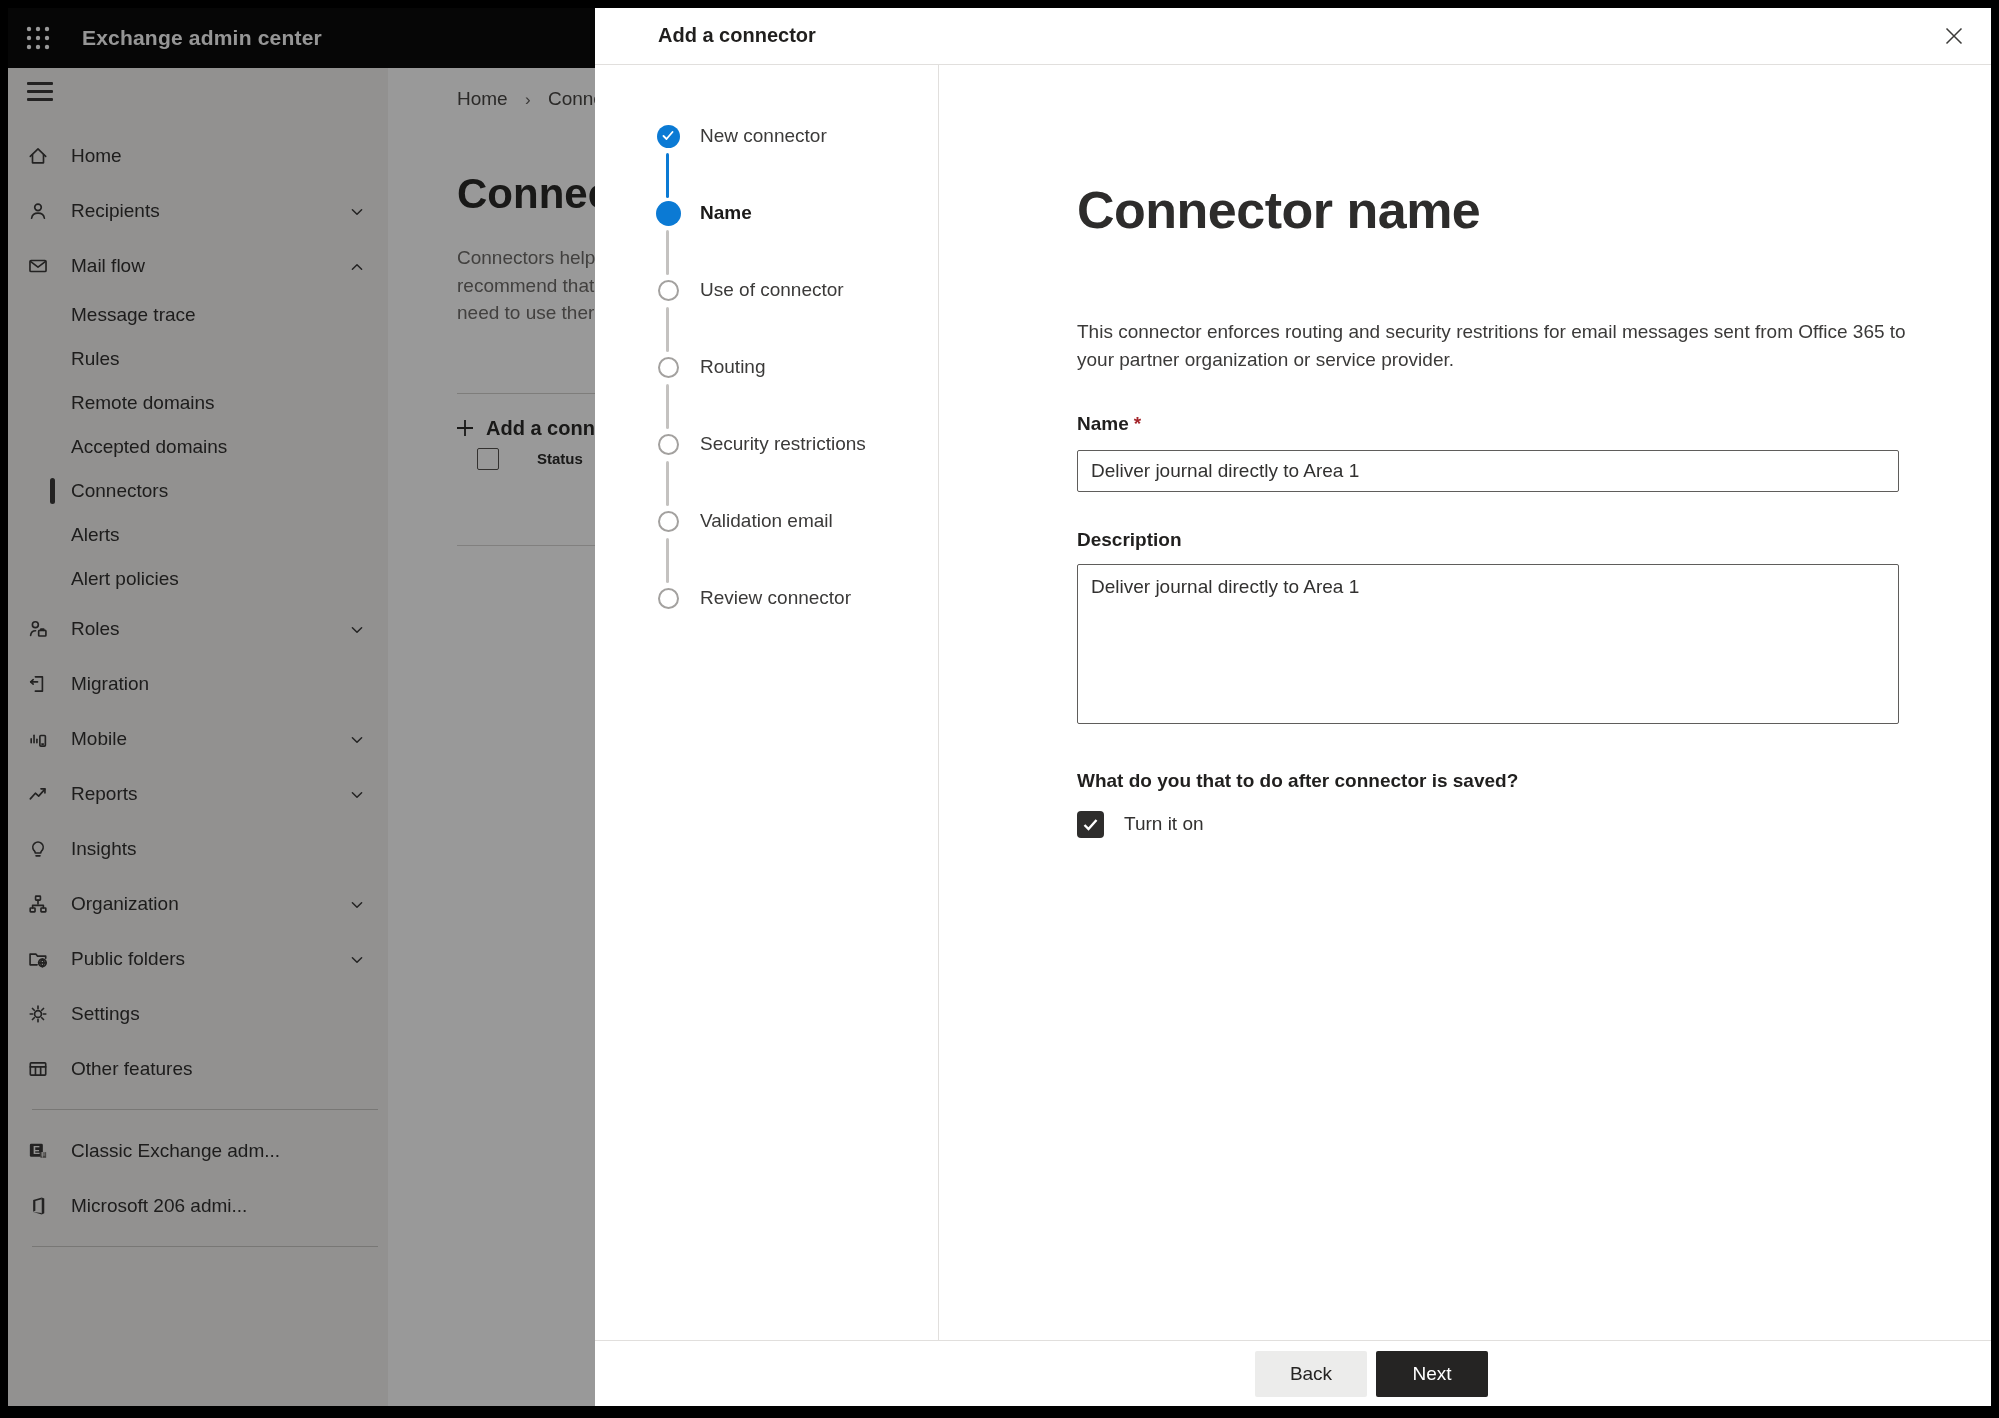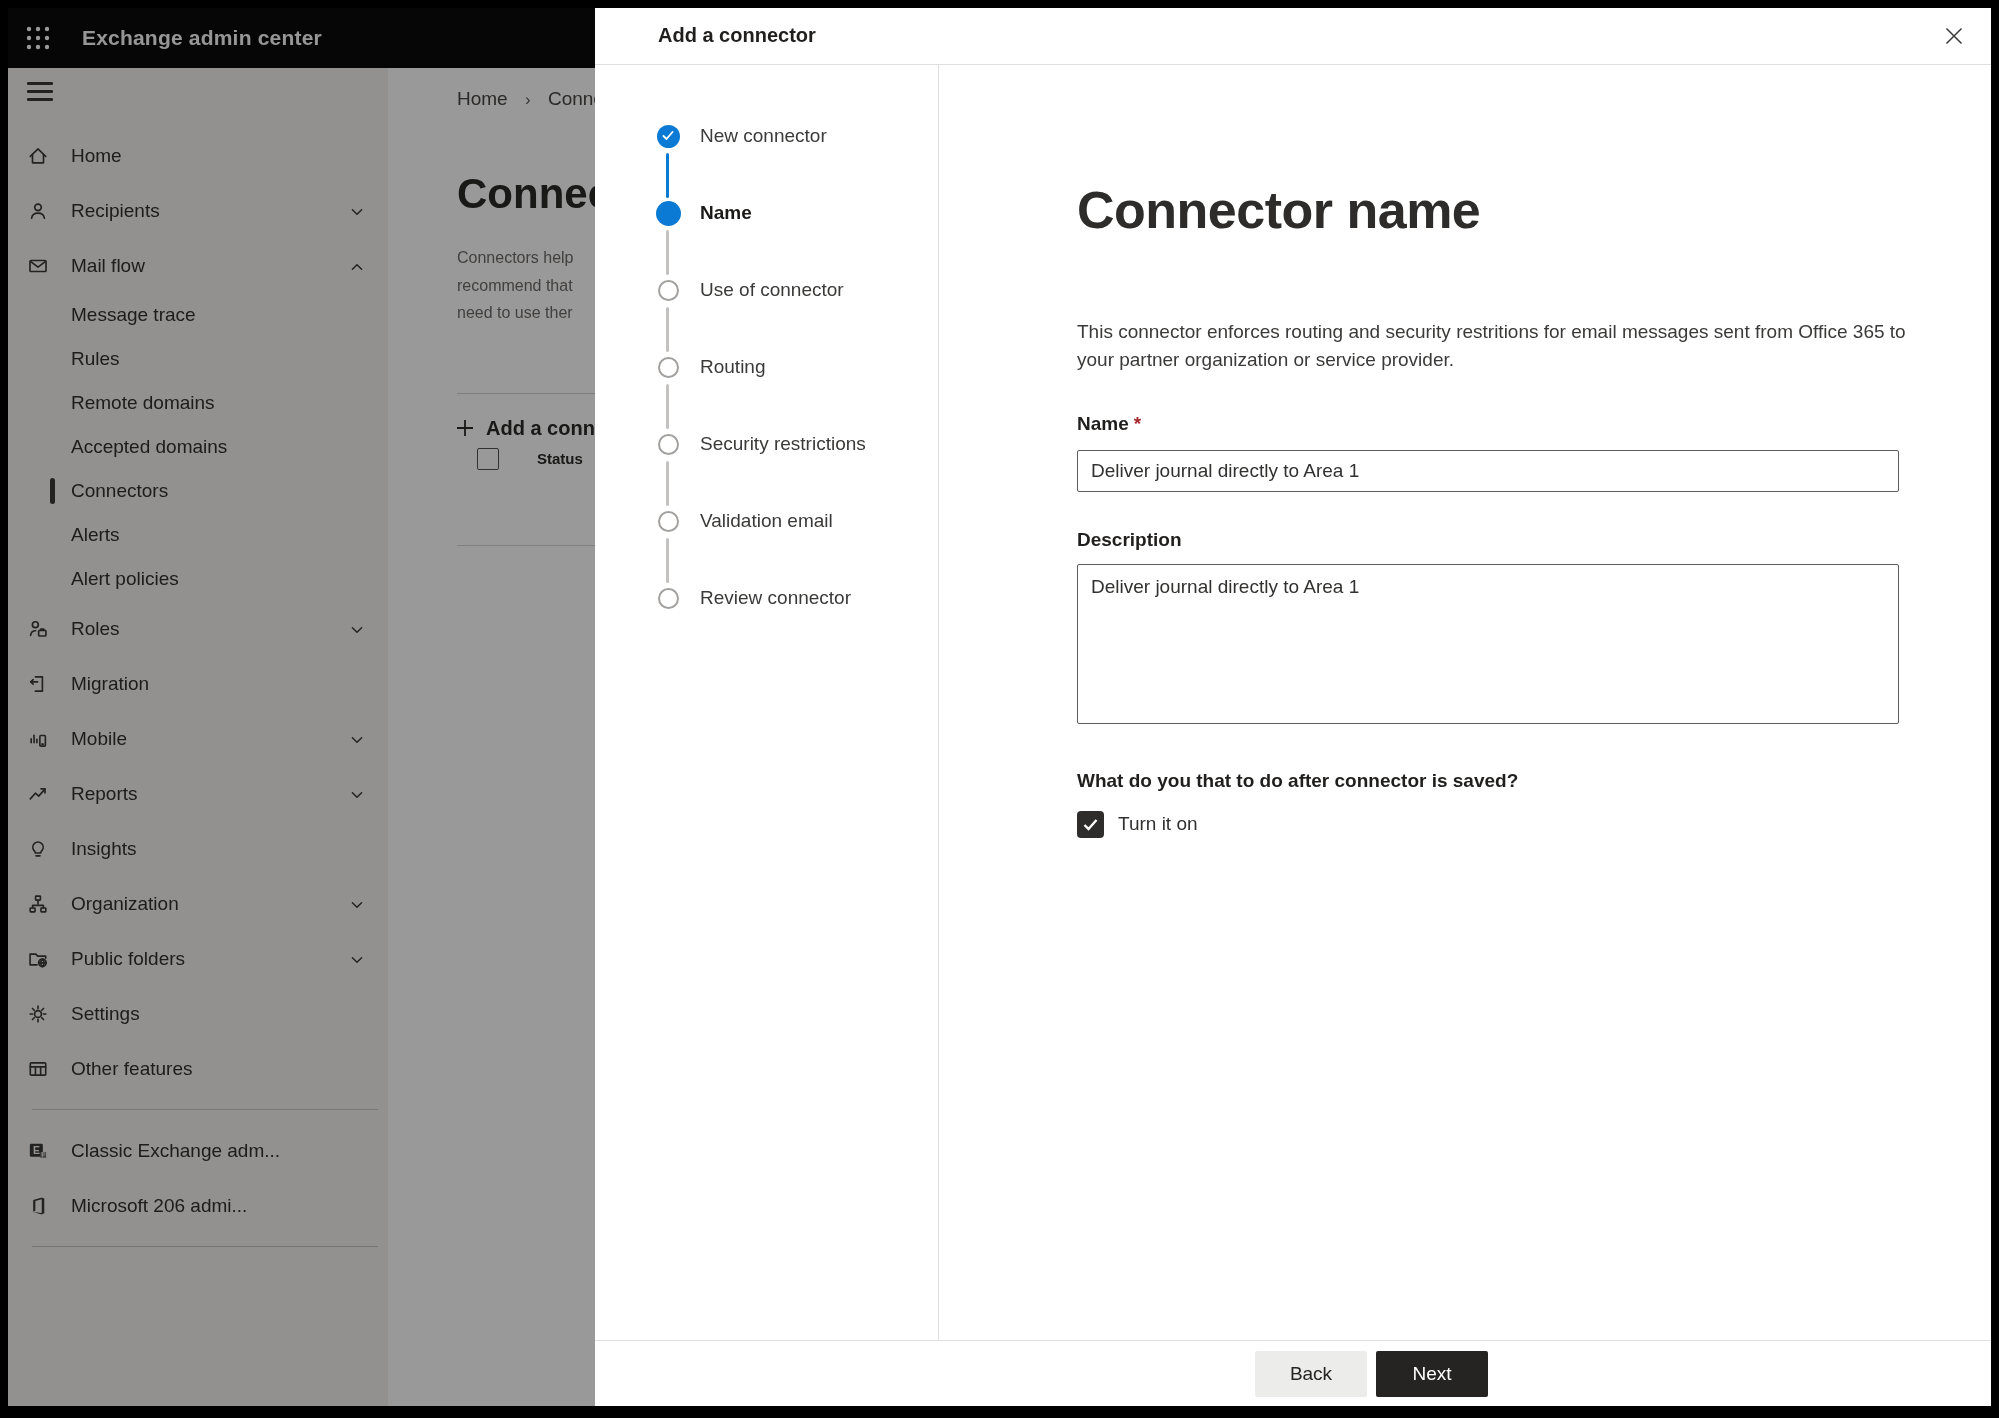--- a/index.html
+++ b/index.html
@@ -26,21 +26,21 @@
   .nav-row .chev { position:absolute; right:23px; top:50%; margin-top:-8px; width:16px; height:16px; }
   .nav-row .sel-bar { position:absolute; left:42px; top:50%; margin-top:-13px; width:5px; height:26px; background:#3b3a39; border-radius:2.5px; }
   .nav-div { height:1px; background:#c8c6c4; margin:13px 10px 13px 24px; }
 
   
   .main { position:absolute; left:380px; top:60px; right:0; bottom:0; background:#fff; z-index:1; overflow:hidden; }
   .crumb { position:absolute; left:69px; top:20px; font-size:19px; color:#484644; white-space:nowrap; }
   .crumb .c-link { cursor:pointer; }
   .crumb .c-sep { margin:0 12px; color:#605e5c; font-size:17px; }
   .page-title { position:absolute; left:69px; top:102px; font-size:42px; font-weight:700; color:#2b2a29; white-space:nowrap; }
-  .page-desc { position:absolute; left:69px; top:176px; font-size:16px; line-height:27.5px; color:#6e6c69; white-space:nowrap; }
+  .page-desc { position:absolute; left:69px; top:176px; font-size:19px; line-height:27.5px; color:#6e6c69; white-space:nowrap; }
   .main-div1 { position:absolute; left:69px; right:0; top:325px; height:1px; background:#d2d0ce; }
   .add-btn { position:absolute; left:66px; top:344px; height:32px; display:flex; align-items:center; cursor:pointer; color:#2b2a29; font-size:20px; font-weight:600; white-space:nowrap; }
   .add-btn .plus { width:22px; height:22px; margin-right:10px; }
   .tbl-check { position:absolute; left:89px; top:380px; width:22px; height:22px; border:1.6px solid #55534f; border-radius:2px; cursor:pointer; background:transparent; }
   .tbl-status { position:absolute; left:149px; top:382px; font-size:15px; font-weight:600; color:#2b2a29; cursor:pointer; }
   .main-div2 { position:absolute; left:69px; right:0; top:477px; height:1px; background:#d8d6d4; }
 
   
   .scrim { position:absolute; inset:0; background:rgba(0,0,0,0.40); z-index:10; }
 
@@ -67,21 +67,21 @@
   .c-para { position:absolute; left:0; top:310px; width:852px; font-size:19px; line-height:27.5px; color:#3b3a39; }
   .c-label { position:absolute; left:0; font-size:19px; font-weight:700; color:#201f1e; }
   .c-label .req { color:#a4262c; font-weight:700; margin-left:5px; }
   .name-label { top:405px; }
   .name-input { position:absolute; left:0; top:442px; width:822px; height:42px; border:1.4px solid #5f5d5b; border-radius:2px; font-size:19px; color:#323130; padding:0 13px; font-family:"Liberation Sans", sans-serif; background:#fff; }
   .desc-label { top:521px; }
   .desc-input { position:absolute; left:0; top:556px; width:822px; height:160px; border:1.4px solid #5f5d5b; border-radius:2px; font-size:19px; color:#323130; padding:11px 13px; font-family:"Liberation Sans", sans-serif; resize:none; background:#fff; overflow:hidden; }
   .question { position:absolute; left:0; top:762px; font-size:19px; font-weight:700; color:#201f1e; white-space:nowrap; }
   .turn-row { position:absolute; left:0; top:802px; height:28px; display:flex; align-items:center; }
   .turn-box { width:27px; height:27px; background:#2e2d2c; border-radius:4px; cursor:pointer; flex:none; display:flex; align-items:center; justify-content:center; }
-  .turn-label { margin-left:14px; font-size:19px; color:#323130; }
+  .turn-label { margin-left:20px; font-size:19px; color:#323130; }
 
   .dlg-footer { position:absolute; left:0; right:0; top:1332px; height:78px; border-top:1px solid #e1dfdd; }
   .btn { position:absolute; top:10px; width:112px; height:46px; border:none; border-radius:2px; font-size:19px; font-family:"Liberation Sans", sans-serif; cursor:pointer; }
   .btn-back { left:660px; background:#ececeb; color:#252423; }
   .btn-next { left:781px; background:#252423; color:#fff; }
 </style>
 </head>
 <body>
 
 <div class="screen">

